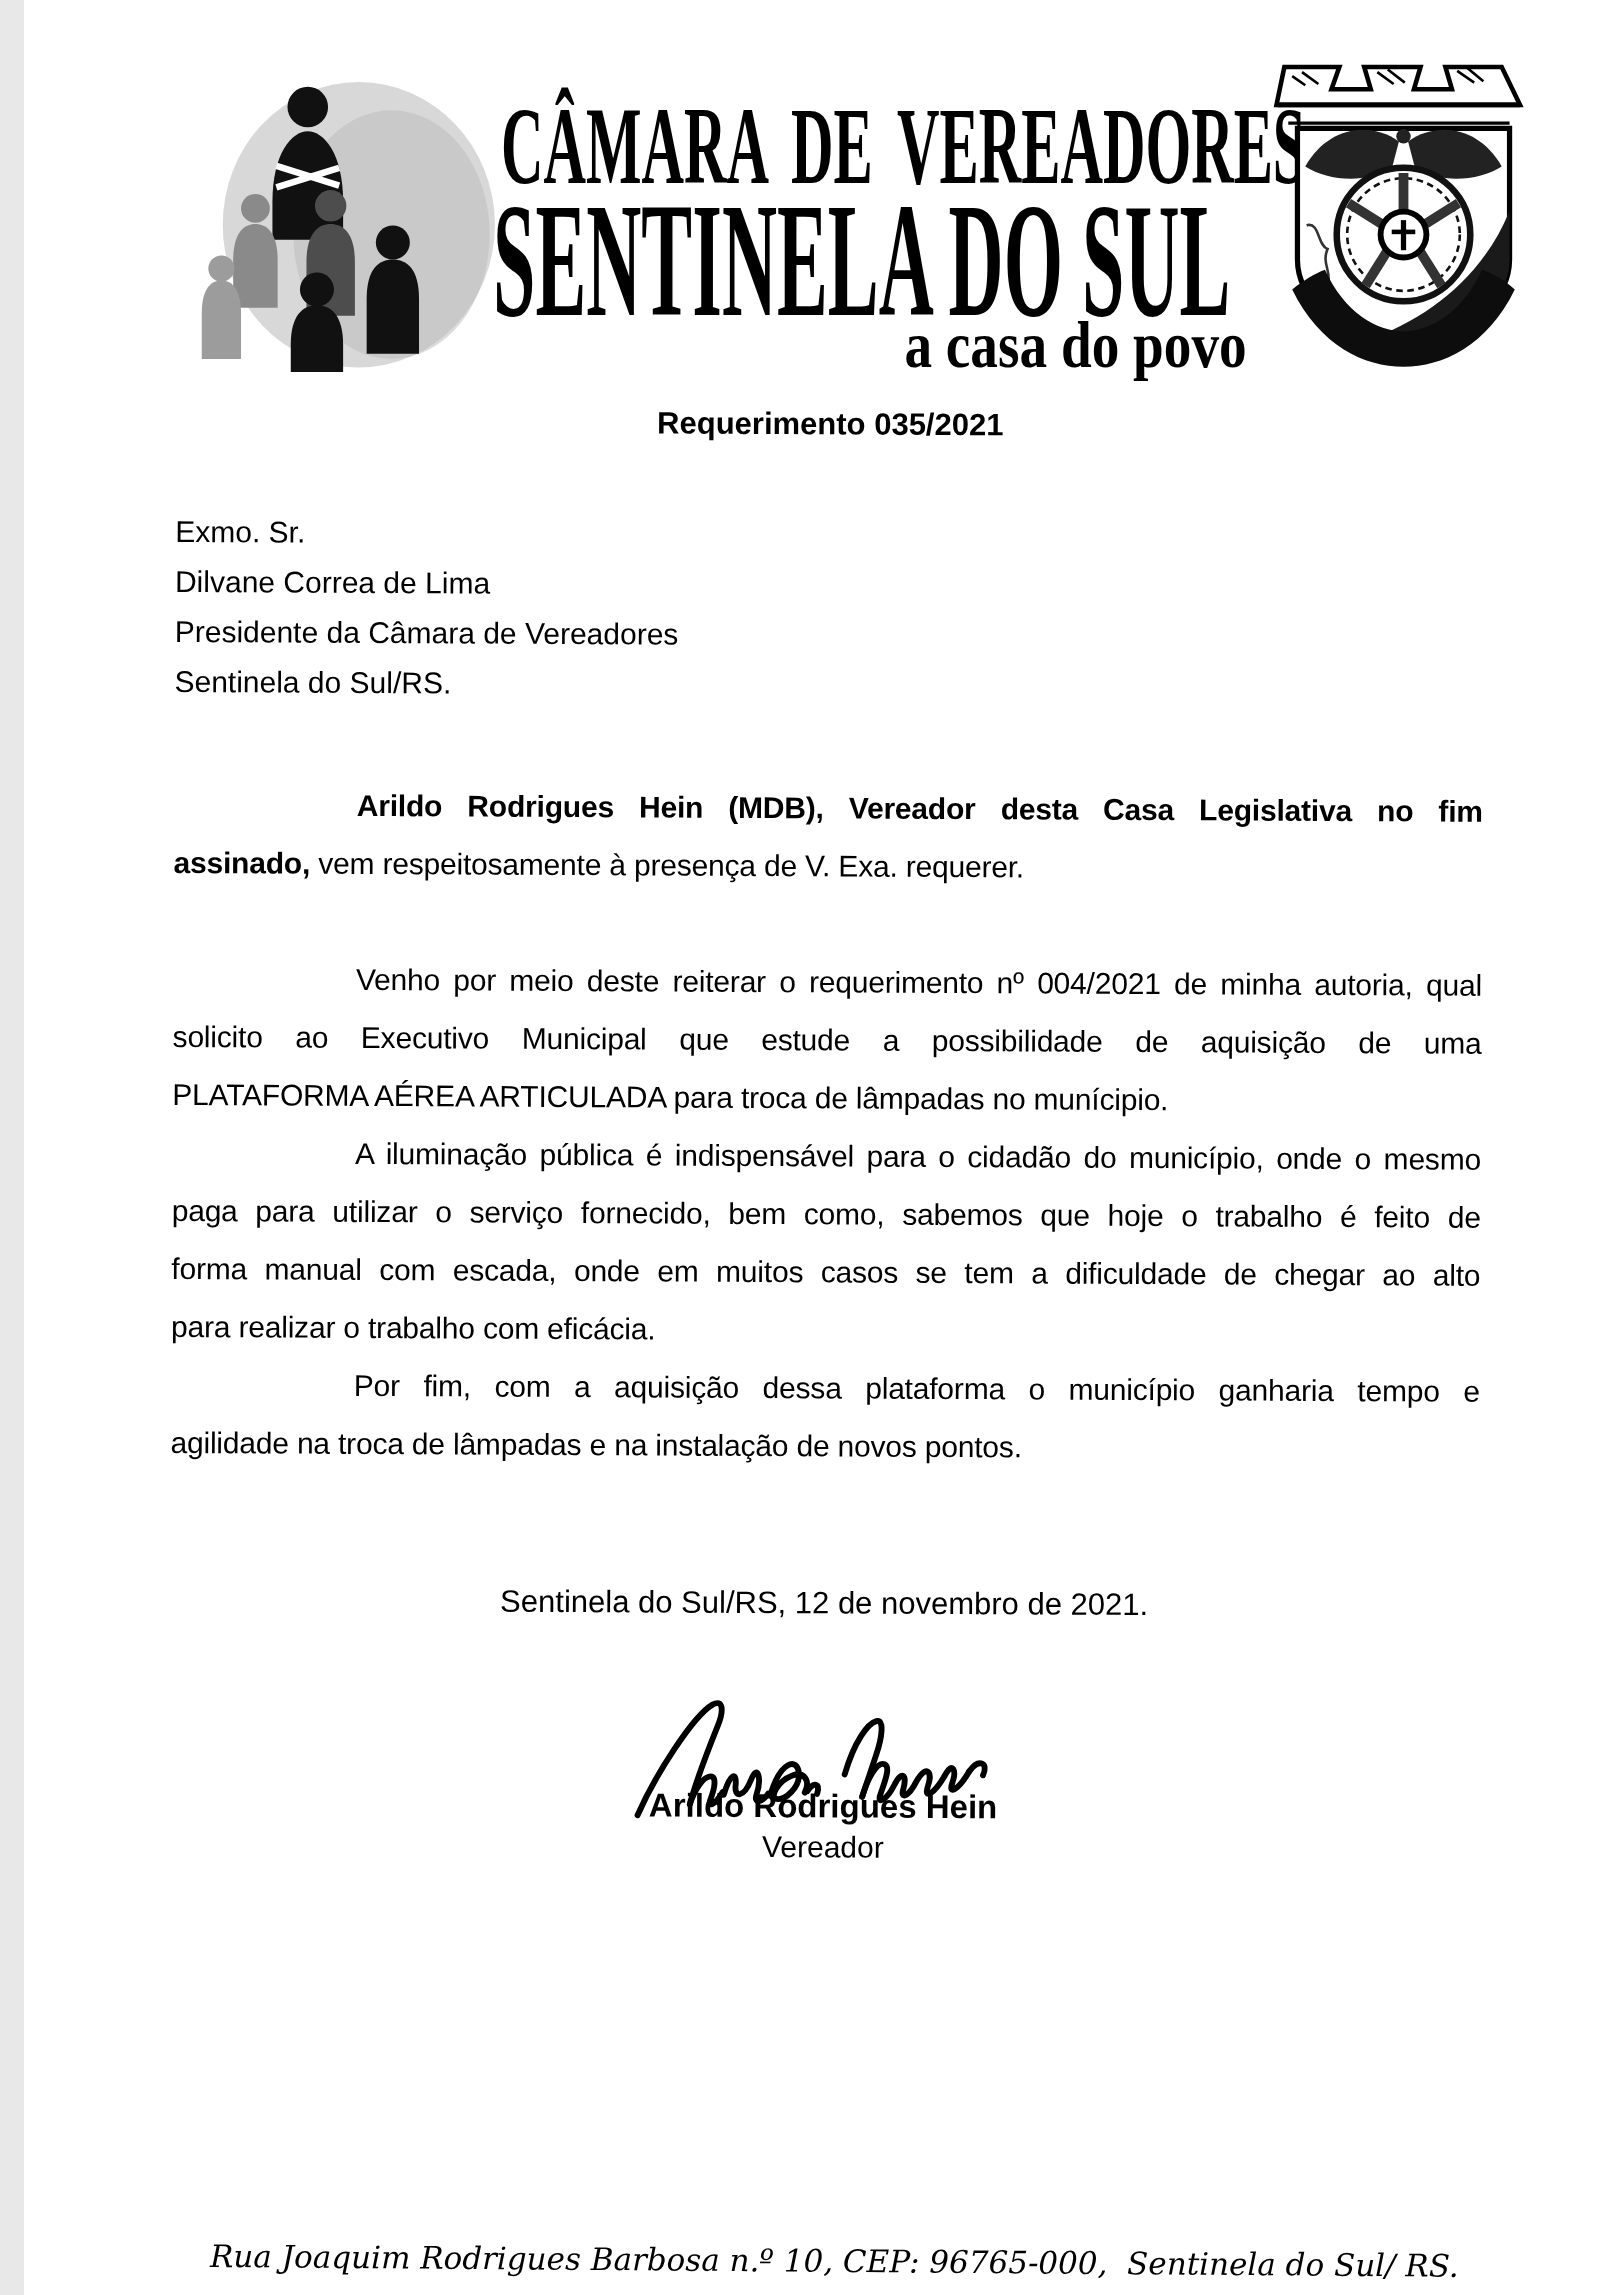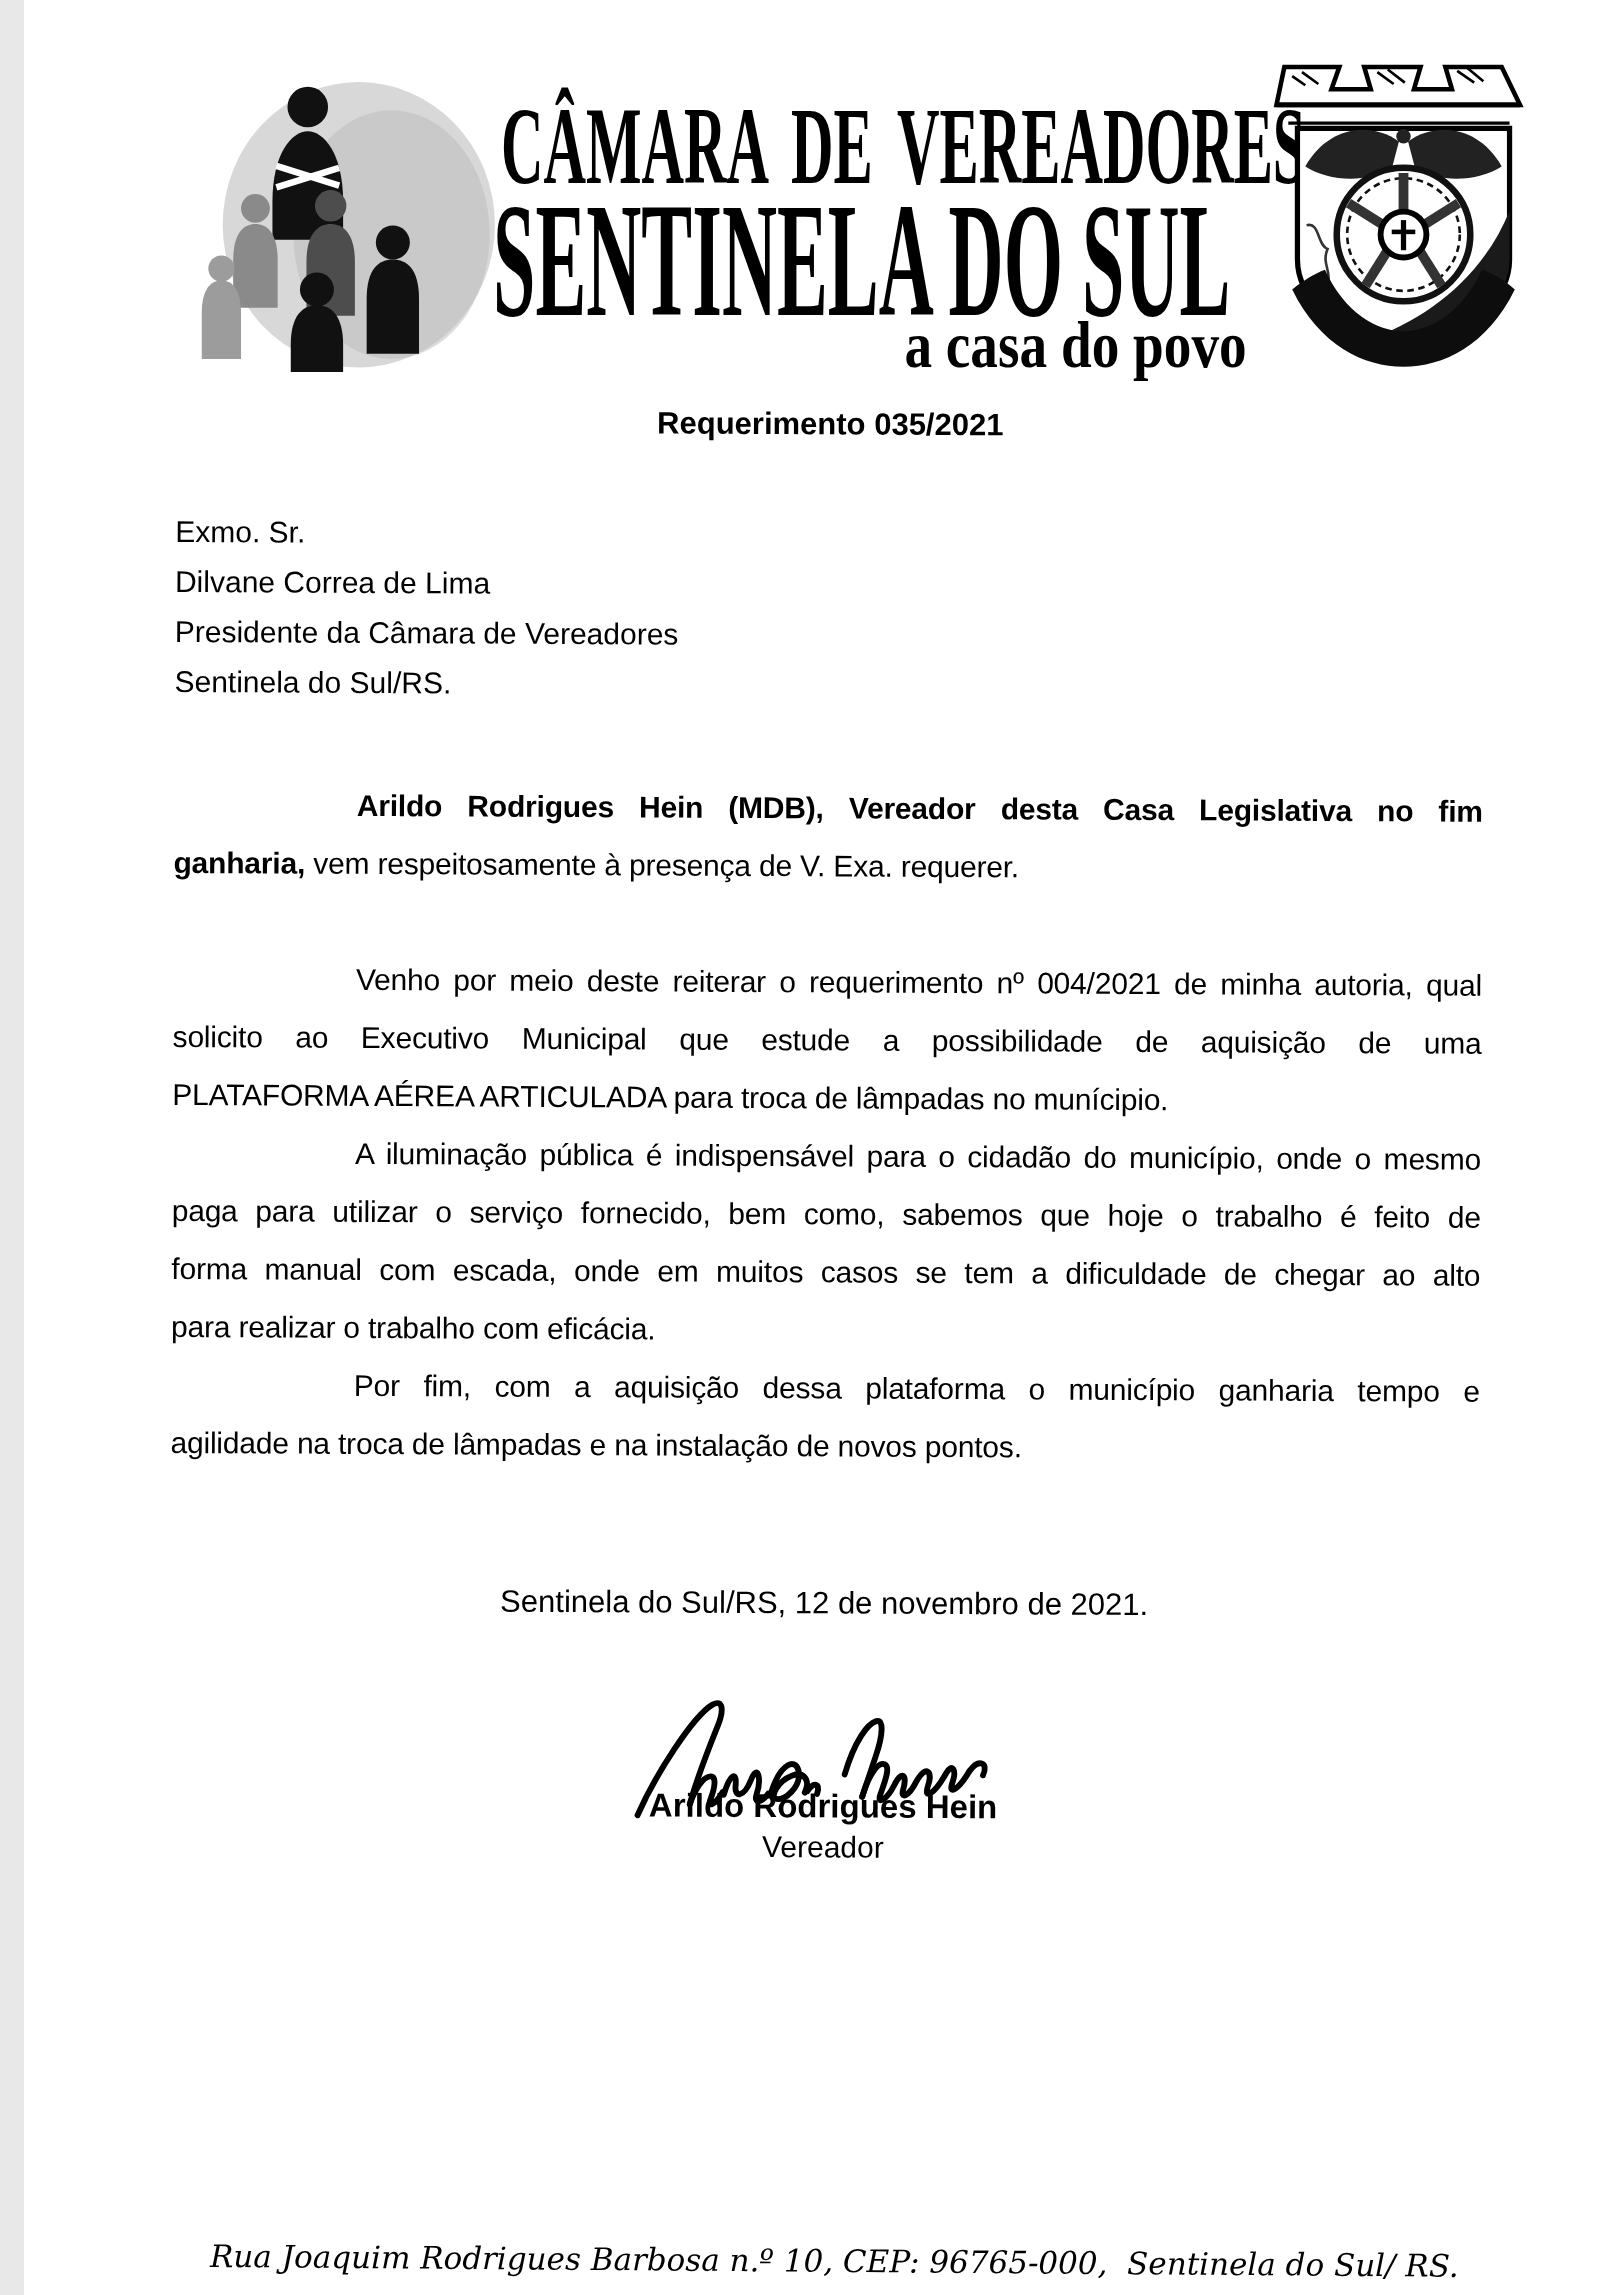--- a/index.html
+++ b/index.html
@@ -134,21 +134,21 @@
       <div>Exmo. Sr.</div>
       <div>Dilvane Correa de Lima</div>
       <div>Presidente da Câmara de Vereadores</div>
       <div>Sentinela do Sul/RS.</div>
     </div>
 
     <div class="letter-body">
 
       <div class="para">
         <div class="jline indent"><span class="b">Arildo Rodrigues Hein (MDB), Vereador desta Casa Legislativa no fim</span></div>
-        <div class="jline last"><span class="b">ganharia,</span><span> vem respeitosamente à presença de V. Exa. requerer.</span></div>
+        <div class="jline last"><span class="b">assinado,</span><span> vem respeitosamente à presença de V. Exa. requerer.</span></div>
       </div>
 
       <div class="para gap">
         <div class="jline indent">Venho por meio deste reiterar o requerimento nº 004/2021 de minha autoria, qual</div>
         <div class="jline">solicito ao Executivo Municipal que estude a possibilidade de aquisição de uma</div>
         <div class="jline last">PLATAFORMA AÉREA ARTICULADA para troca de lâmpadas no munícipio.</div>
       </div>
 
       <div class="para">
         <div class="jline indent">A iluminação pública é indispensável para o cidadão do município, onde o mesmo</div>

